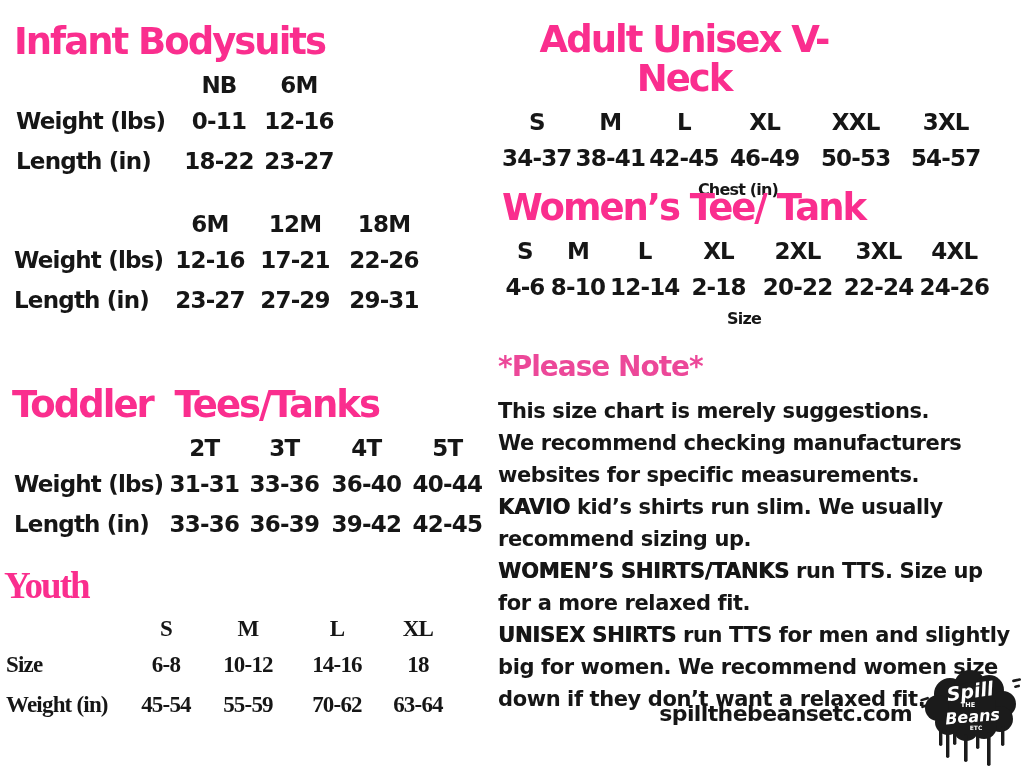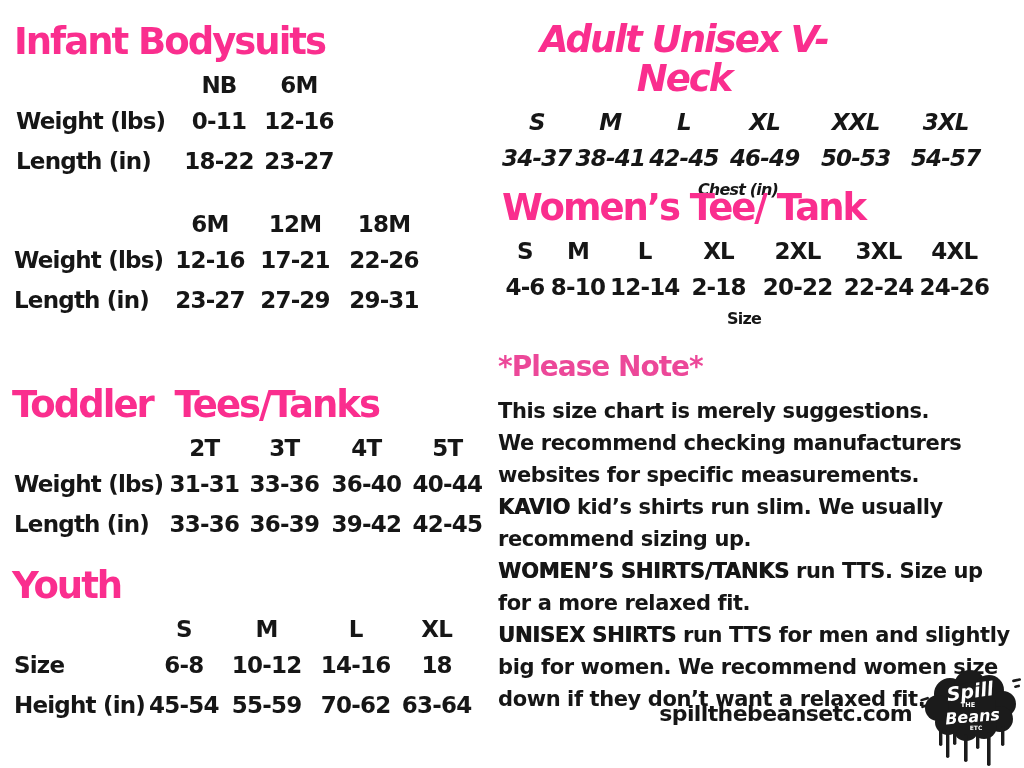--- a/index.html
+++ b/index.html
@@ -54,22 +54,22 @@
   #sec-wt .axis { width: 484px; }
 
   .note-title { margin: 0 0 12px 0; font-size: 28px; letter-spacing: -1px; color: #ec4899; }
   .note-p { margin: 0; font-size: 21px; line-height: 32px; letter-spacing: -0.4px; }
   .note-p .hvy { text-shadow: 0.6px 0 0 currentColor; letter-spacing: -0.2px; }
 
   #sec-note { left: 498px; top: 350px; width: 524px; }
   #sec-ib { left: 14px; top: 22px; width: 472px; }
   #sec-it { left: 12px; top: 200px; width: 472px; }
   #sec-tt { left: 12px; top: 385px; width: 478px; }
-  #sec-y  { left: 12px; top: 566px; width: 470px; }
-  #sec-av { left: 500px; top: 20px; width: 522px; font-style: italic; }
+  #sec-y  { left: 4px; top: 566px; width: 470px; font-family: Liberation Serif, serif; }
+  #sec-av { left: 500px; top: 20px; width: 522px; }
   #sec-av .title { text-align: center; width: 360px; margin-left: 4px; }
   #sec-wt { left: 502px; top: 188px; width: 522px; }
 
   #website {
     position: absolute; top: 701px; right: 112px;
     font-size: 22px; letter-spacing: -0.6px;
   }
   #logo { position: absolute; left: 920px; top: 664px; }
 </style>
 </head>
@@ -166,21 +166,21 @@
         <td class="c3">XL</td>
       </tr>
       <tr class="dr">
         <td class="lbl">Size</td>
         <td class="c0">6-8</td>
         <td class="c1">10-12</td>
         <td class="c2">14-16</td>
         <td class="c3">18</td>
       </tr>
       <tr class="dr">
-        <td class="lbl">Height (in)</td>
+        <td class="lbl">Weight (in)</td>
         <td class="c0">45-54</td>
         <td class="c1">55-59</td>
         <td class="c2">70-62</td>
         <td class="c3">63-64</td>
       </tr>
     </tbody>
       </table>
   </div>
 
   <div class="sec" id="sec-av">

